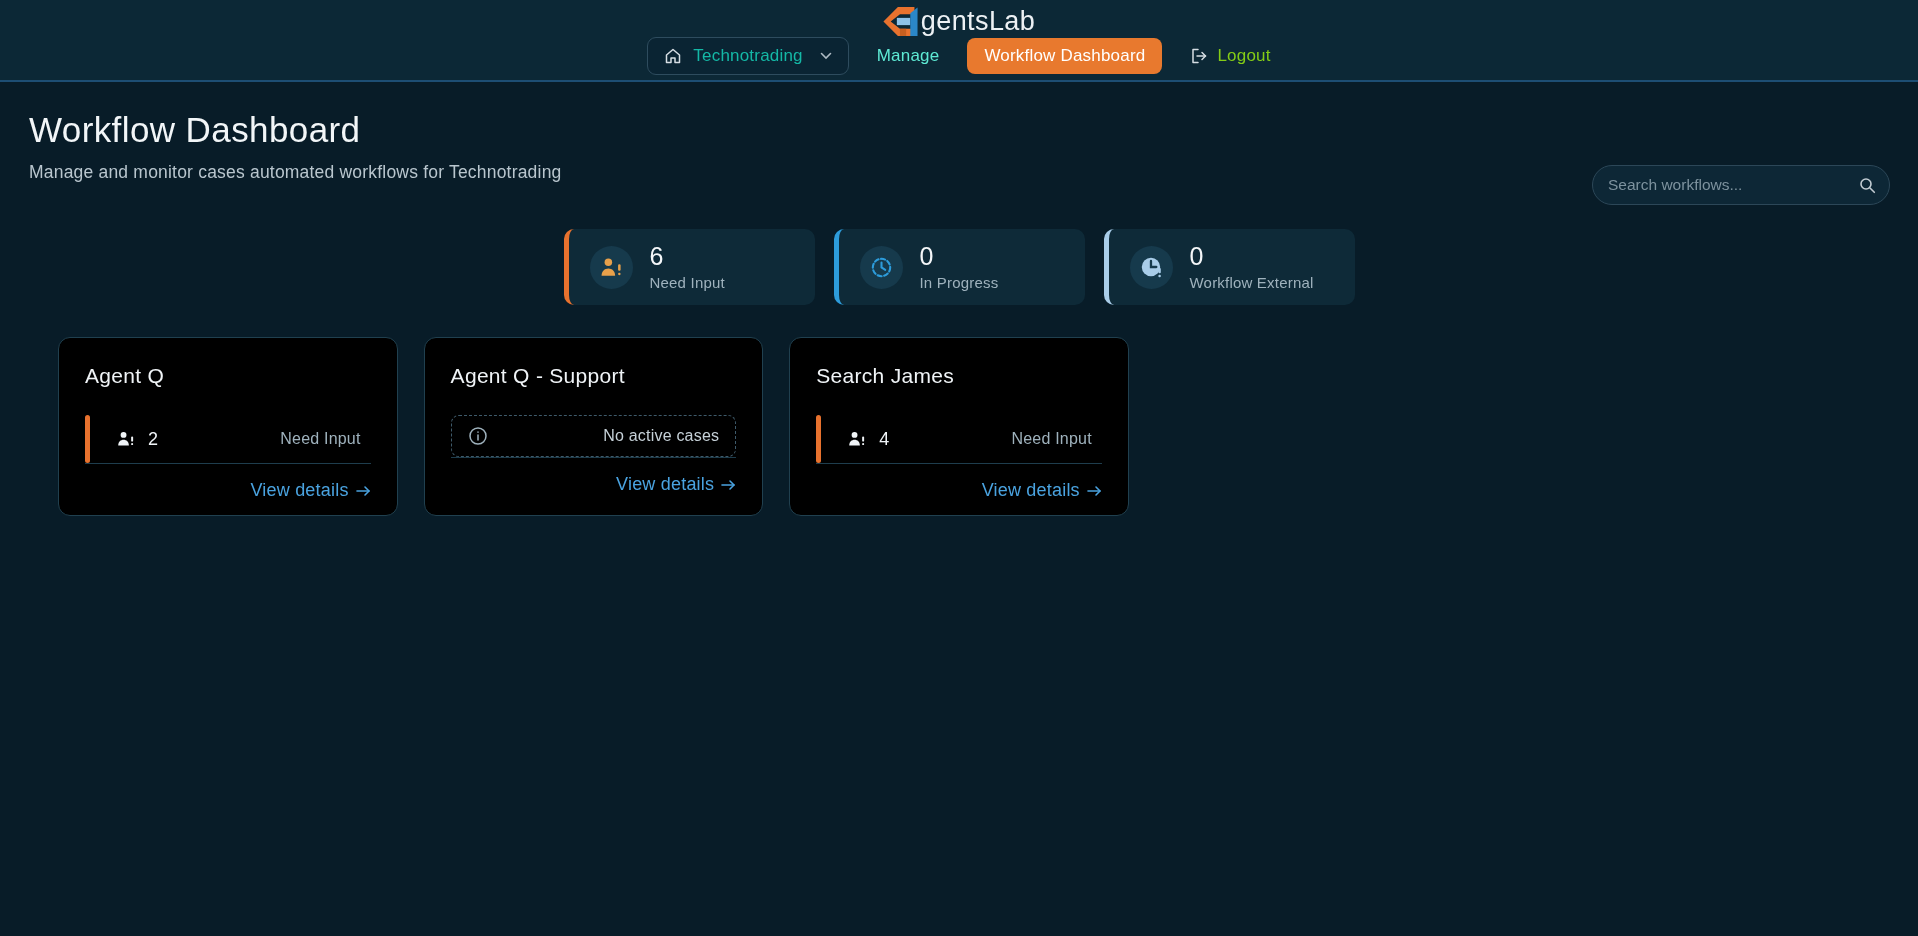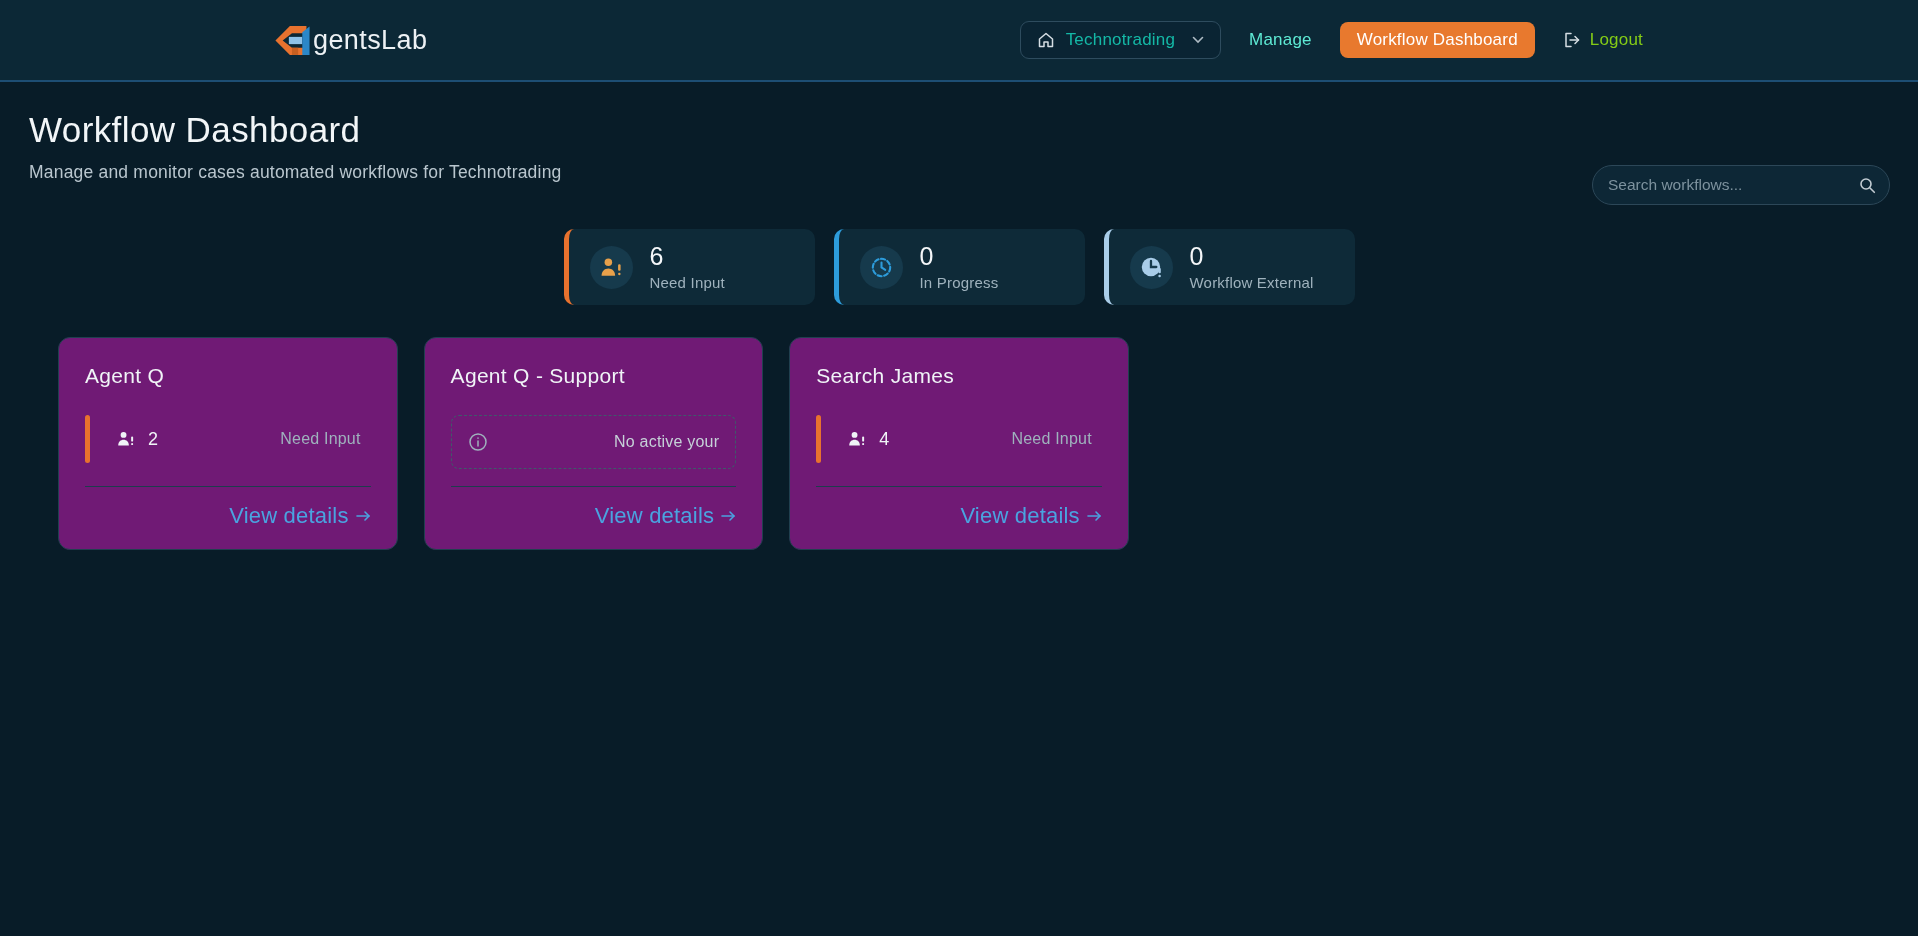--- a/index.html
+++ b/index.html
@@ -18,20 +18,21 @@
     border-bottom: 2px solid #1d4e74;
     display: flex;
     align-items: center;
   }
   .navbar-inner {
     width: 1368px;
     margin: 0 auto;
     display: flex;
     align-items: center;
     justify-content: space-between;
+    flex-direction: column;
   }
   .logo {
     display: flex;
     align-items: center;
     gap: 2px;
     cursor: pointer;
   }
   .logo-text {
     font-size: 27px;
     font-weight: 500;
@@ -163,22 +164,22 @@
   .ic-lightblue { color: #a9cde9; }
 
   
   .agents-grid {
     margin: 32px 29px 0 29px;
     display: grid;
     grid-template-columns: repeat(5, 1fr);
     gap: 26px;
   }
   .agent-card {
-    height: 213px;
-    background: #701a75;
+    height: 179px;
+    background: #000000;
     border: 1px solid #20404f;
     border-radius: 12px;
     padding: 26px 26px 20px 26px;
     display: flex;
     flex-direction: column;
   }
   .agent-title {
     font-size: 21px;
     font-weight: 500;
     color: #f0f4f7;
@@ -228,21 +229,21 @@
   }
   .agent-footer {
     margin-top: 16px;
     display: flex;
     justify-content: flex-end;
   }
   .view-details {
     display: flex;
     align-items: center;
     gap: 7px;
-    font-size: 22px;
+    font-size: 18px;
     color: #4aa3e0;
     cursor: pointer;
   }
 
   svg { display: block; }
 </style>
 </head>
 <body>
 
 <div class="navbar">
@@ -391,21 +392,21 @@
     <div class="agent-card">
       <div class="agent-title">Agent Q - Support</div>
       <div class="agent-empty-box">
         <span>
           <svg width="20" height="20" viewBox="0 0 20 20" fill="none" stroke="#9fb2bd" stroke-width="1.5" stroke-linecap="round">
             <circle cx="10" cy="10" r="8"></circle>
             <line x1="10" y1="9" x2="10" y2="14"></line>
             <line x1="10" y1="6" x2="10" y2="6.2"></line>
           </svg>
         </span>
-        <span class="agent-empty-text">No active your</span>
+        <span class="agent-empty-text">No active cases</span>
       </div>
       <div class="agent-divider"></div>
       <div class="agent-footer">
         <span class="view-details">
           <span>View details</span>
           <span>
             <svg width="15" height="12" viewBox="0 0 15 12" fill="none" stroke="currentColor" stroke-width="1.6" stroke-linecap="round" stroke-linejoin="round">
               <line x1="1" y1="6" x2="13" y2="6"></line>
               <polyline points="9,2 13,6 9,10"></polyline>
             </svg>

